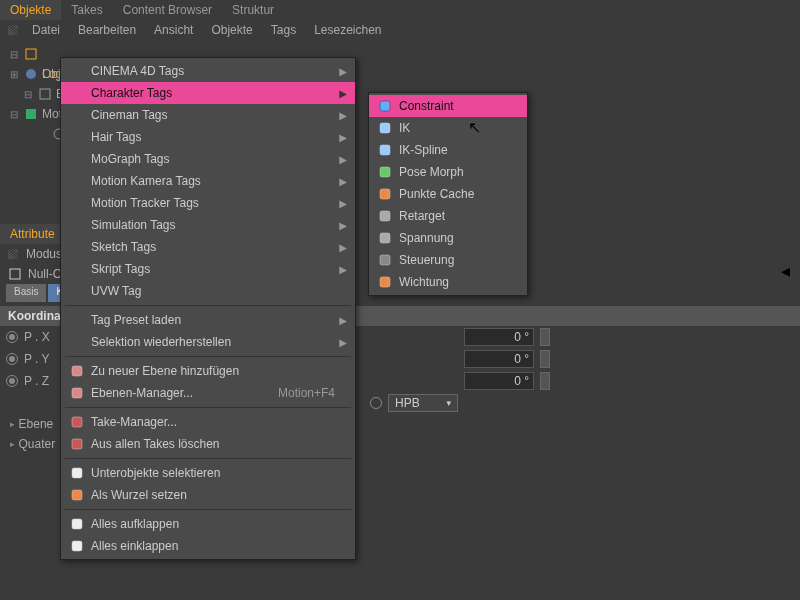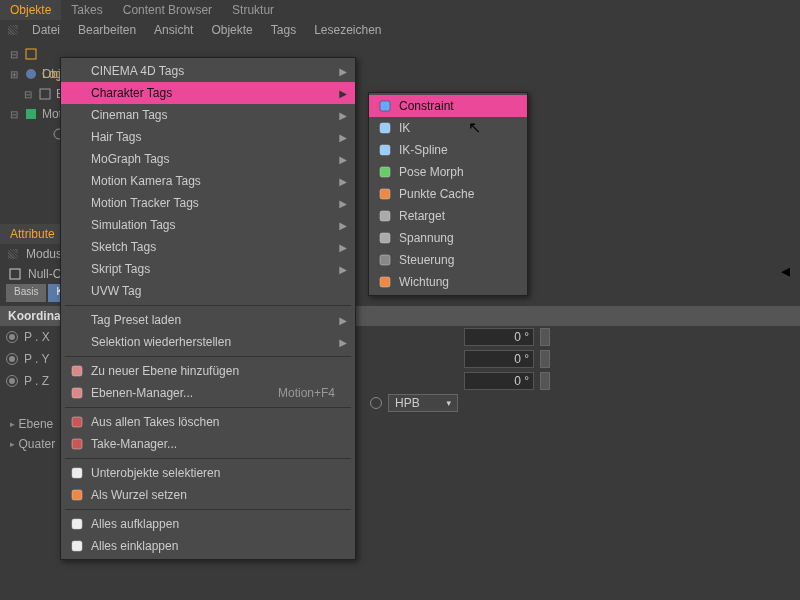--- a/index.html
+++ b/index.html
@@ -274,29 +274,29 @@
       <span>Ebenen-Manager...</span>
       <span class="shortcut">Motion+F4</span>
     </div>
     <div class="ctx-sep"></div>
     <div class="ctx-row">
       <span class="ctx-icon">
         <svg width="14" height="14">
           <rect x="2" y="2" width="10" height="10" fill="#c55" stroke="#ccc" stroke-width="0.5" rx="2"></rect>
         </svg>
       </span>
+      <span>Take-Manager...</span>
+    </div>
+    <div class="ctx-row">
+      <span class="ctx-icon">
+        <svg width="14" height="14">
+          <rect x="2" y="2" width="10" height="10" fill="#c55" stroke="#ccc" stroke-width="0.5" rx="2"></rect>
+        </svg>
+      </span>
       <span>Aus allen Takes löschen</span>
-    </div>
-    <div class="ctx-row">
-      <span class="ctx-icon">
-        <svg width="14" height="14">
-          <rect x="2" y="2" width="10" height="10" fill="#c55" stroke="#ccc" stroke-width="0.5" rx="2"></rect>
-        </svg>
-      </span>
-      <span>Take-Manager...</span>
     </div>
     <div class="ctx-sep"></div>
     <div class="ctx-row">
       <span class="ctx-icon">
         <svg width="14" height="14">
           <rect x="2" y="2" width="10" height="10" fill="#eee" stroke="#ccc" stroke-width="0.5" rx="2"></rect>
         </svg>
       </span>
       <span>Unterobjekte selektieren</span>
     </div>

